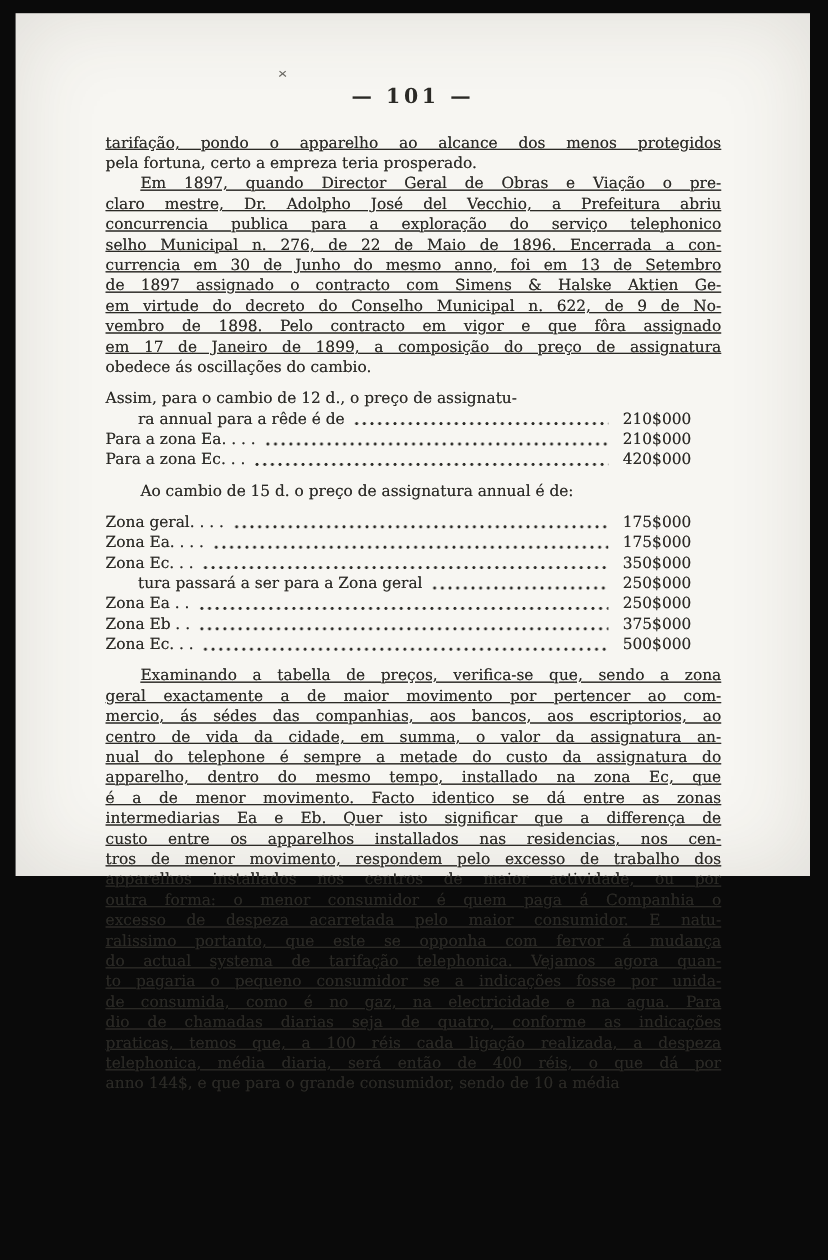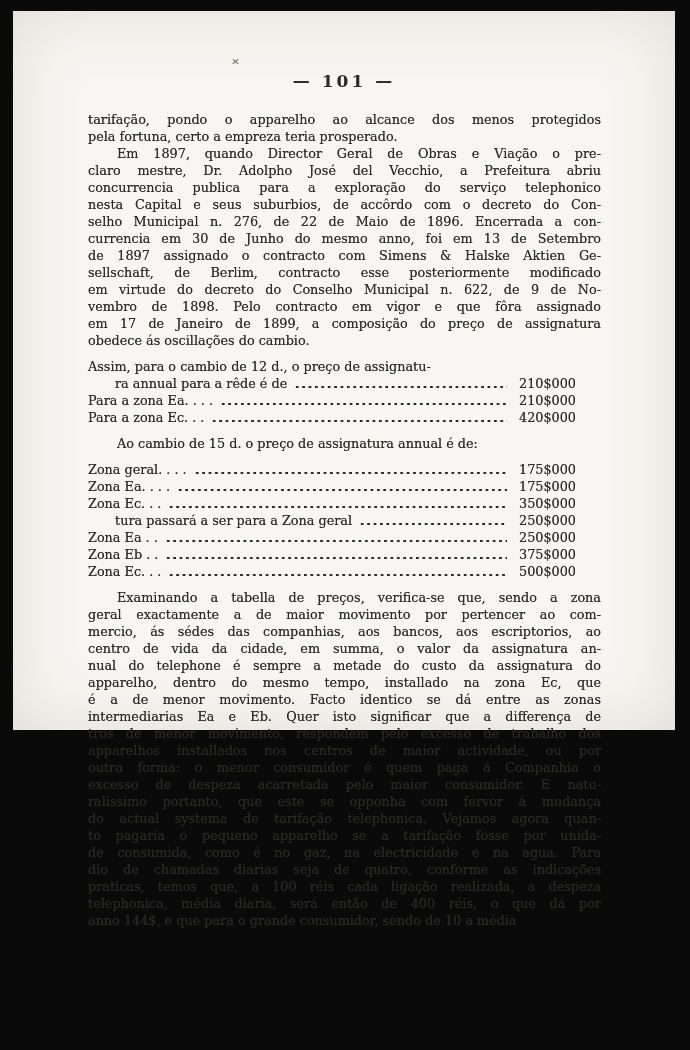--- a/index.html
+++ b/index.html
@@ -19,21 +19,21 @@
     font-size:17px; font-weight:bold; letter-spacing:3px;
     color:var(--ink); line-height:17px;
   }
   .body {
     margin:21px 74px 0 75px;
     font-size:12.8px; line-height:17px; color:var(--ink);
     text-shadow:0 0 0.4px rgba(43,42,38,0.65);
   }
   .para { margin:0; }
   .line { white-space:normal; }
-  .line.just { text-align:justify; text-align-last:justify; }
+  .line.just { text-align:justify; text-align-last:justify;text-decoration:underline; }
   .line.indent { text-indent:29px; }
   .tariff { margin:9px 0; }
   .trow { display:flex; align-items:baseline; padding-right:26px; }
   .tlabel { white-space:nowrap; }
   .tlabel.indent { padding-left:27px; }
   .leader {
     flex:1 1 auto; align-self:stretch; height:17px;
     margin:0 12px 0 7px;
     background-image:radial-gradient(circle, var(--ink) 1.05px, transparent 1.5px);
     background-size:6.4px 4px; background-repeat:repeat-x;
@@ -56,25 +56,23 @@
   <div class="pagenum">— 101 —</div>
   <div class="body">
       <div class="para">
         <div class="line just">tarifação, pondo o apparelho ao alcance dos menos protegidos</div>
         <div class="line">pela fortuna, certo a empreza teria prosperado.</div>
       </div>
       <div class="para">
         <div class="line just indent">Em 1897, quando Director Geral de Obras e Viação o pre-</div>
         <div class="line just">claro mestre, Dr. Adolpho José del Vecchio, a Prefeitura abriu</div>
         <div class="line just">concurrencia publica para a exploração do serviço telephonico</div>
-        <div class="line just">nesta Capital e seus suburbios, de accôrdo com o decreto do Con-</div>
         <div class="line just">selho Municipal n. 276, de 22 de Maio de 1896. Encerrada a con-</div>
         <div class="line just">currencia em 30 de Junho do mesmo anno, foi em 13 de Setembro</div>
         <div class="line just">de 1897 assignado o contracto com Simens &amp; Halske Aktien Ge-</div>
-        <div class="line just">sellschaft, de Berlim, contracto esse posteriormente modificado</div>
         <div class="line just">em virtude do decreto do Conselho Municipal n. 622, de 9 de No-</div>
         <div class="line just">vembro de 1898. Pelo contracto em vigor e que fôra assignado</div>
         <div class="line just">em 17 de Janeiro de 1899, a composição do preço de assignatura</div>
         <div class="line">obedece ás oscillações do cambio.</div>
       </div>
       <div class="tariff">
         <div class="trow">
           <span class="tlabel">Assim, para o cambio de 12 d., o preço de assignatu-</span>
         </div>
         <div class="trow">
@@ -135,27 +133,28 @@
       </div>
       <div class="para">
         <div class="line just indent">Examinando a tabella de preços, verifica-se que, sendo a zona</div>
         <div class="line just">geral exactamente a de maior movimento por pertencer ao com-</div>
         <div class="line just">mercio, ás sédes das companhias, aos bancos, aos escriptorios, ao</div>
         <div class="line just">centro de vida da cidade, em summa, o valor da assignatura an-</div>
         <div class="line just">nual do telephone é sempre a metade do custo da assignatura do</div>
         <div class="line just">apparelho, dentro do mesmo tempo, installado na zona Ec, que</div>
         <div class="line just">é a de menor movimento. Facto identico se dá entre as zonas</div>
         <div class="line just">intermediarias Ea e Eb. Quer isto significar que a differença de</div>
+        <div class="line just">custo entre os apparelhos installados nas residencias, nos cen-</div>
         <div class="line just">tros de menor movimento, respondem pelo excesso de trabalho dos</div>
         <div class="line just">apparelhos installados nos centros de maior actividade, ou por</div>
         <div class="line just">outra forma: o menor consumidor é quem paga á Companhia o</div>
         <div class="line just">excesso de despeza acarretada pelo maior consumidor. E natu-</div>
         <div class="line just">ralissimo portanto, que este se opponha com fervor á mudança</div>
         <div class="line just">do actual systema de tarifação telephonica. Vejamos agora quan-</div>
-        <div class="line just">to pagaria o pequeno apparelho se a tarifação fosse por unida-</div>
+        <div class="line just">to pagaria o pequeno consumidor se a indicações fosse por unida-</div>
         <div class="line just">de consumida, como é no gaz, na electricidade e na agua. Para</div>
         <div class="line just">dio de chamadas diarias seja de quatro, conforme as indicações</div>
         <div class="line just">praticas, temos que, a 100 réis cada ligação realizada, a despeza</div>
         <div class="line just">telephonica, média diaria, será então de 400 réis, o que dá por</div>
         <div class="line">anno 144$, e que para o grande consumidor, sendo de 10 a média</div>
       </div>
     </div>
 </div>
 
 </body></html>

